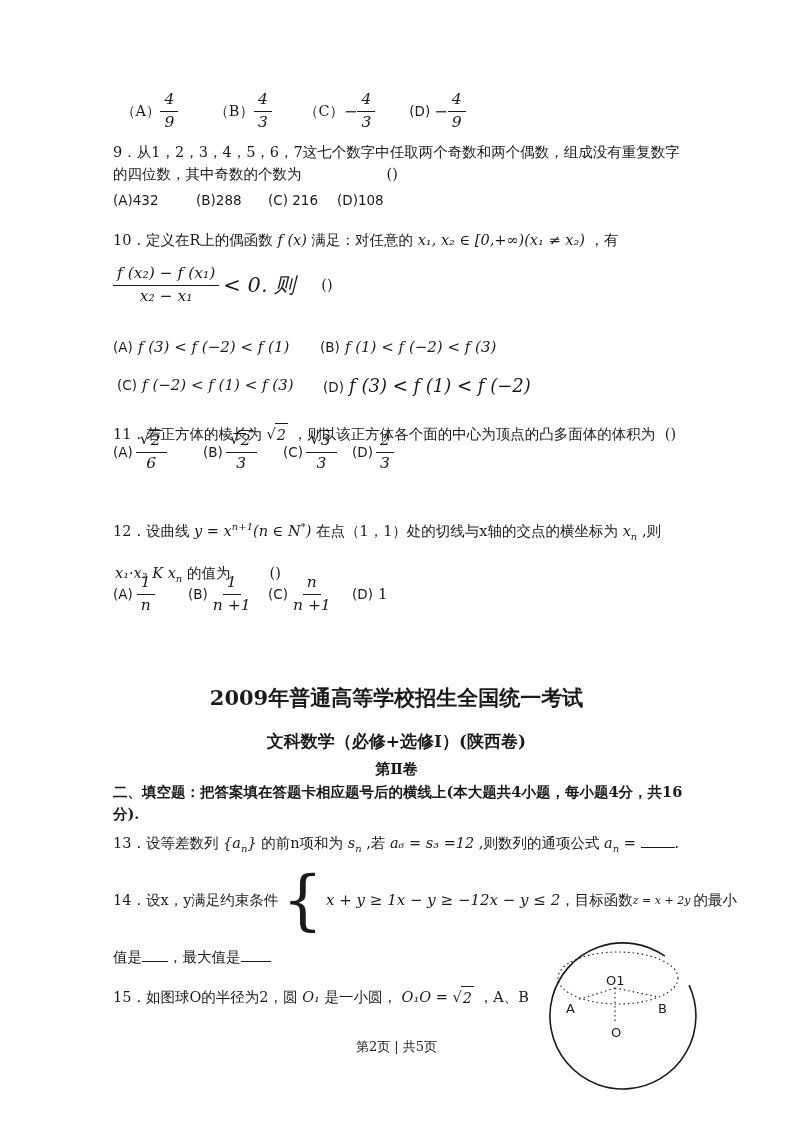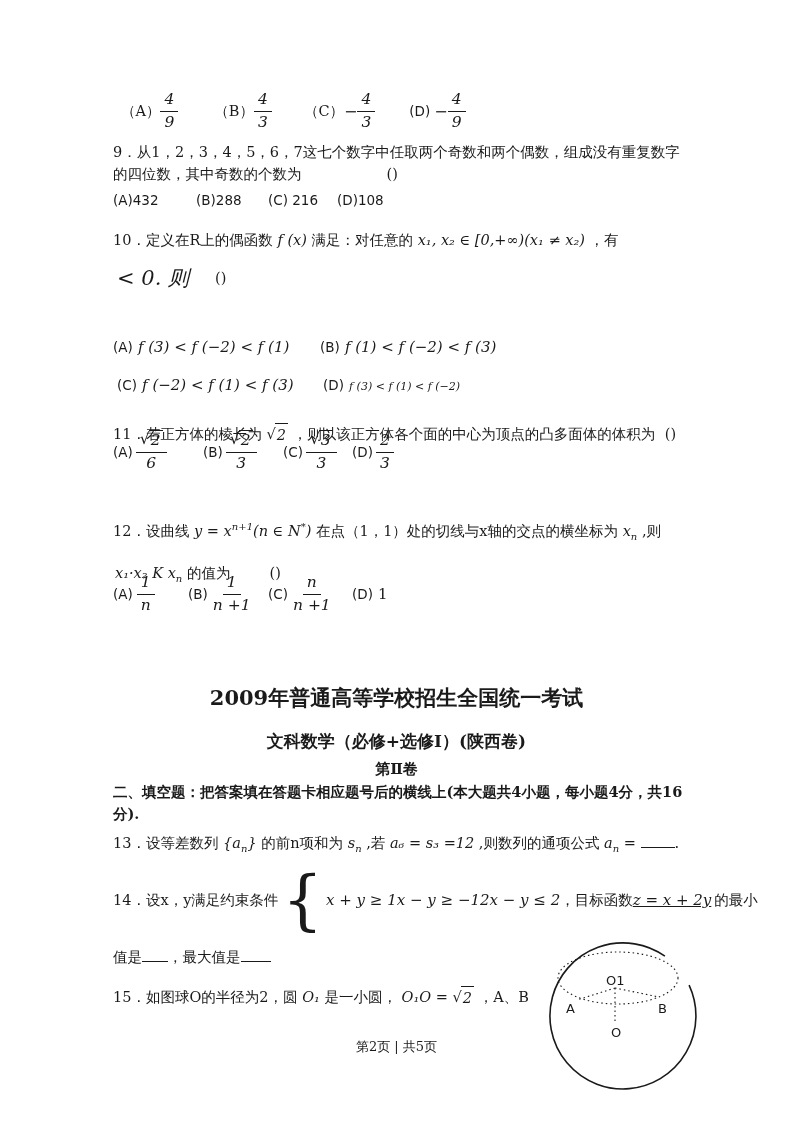--- a/index.html
+++ b/index.html
@@ -77,30 +77,34 @@
   </div>
 
   <div class="abs cjk nowrap" style="top:229px;left:113px;">
     <span>10．定义在R上的偶函数</span>
     <span class="m">f (x)</span>
     <span>满足：对任意的</span>
     <span class="m">x₁, x₂ ∈ [0,+∞)(x₁ ≠ x₂)</span>
     <span>，有</span>
   </div>
   <div class="abs" style="top:264px;left:113px;display:flex;align-items:center;">
+    <span class="frac">
+        <span class="num">f (x₂) − f (x₁)</span>
+        <span class="den">x₂ − x₁</span>
+      </span>
     <span class="m" style="margin-left:4px;font-size:21px;">&lt; 0. 则</span>
     <span class="cjk" style="margin-left:26px;">()</span>
   </div>
   <div class="abs" style="top:337px;left:0;width:793px;height:20px;padding-left:33px;">
     <span class="abs" style="left:113px;"><span class="lbl">(A)</span> <span class="m" style="font-size:15px;">f (3) &lt; f (−2) &lt; f (1)</span></span>
     <span class="abs" style="left:320px;"><span class="lbl">(B)</span> <span class="m" style="font-size:15px;">f (1) &lt; f (−2) &lt; f (3)</span></span>
   </div>
   <div class="abs" style="top:375px;left:0;width:752px;height:20px;">
     <span class="abs" style="left:117px;"><span class="lbl">(C)</span> <span class="m" style="font-size:15px;">f (−2) &lt; f (1) &lt; f (3)</span></span>
-    <span class="abs" style="left:323px;"><span class="lbl">(D)</span> <span class="m" style="font-size:11px;">f (3) &lt; f (1) &lt; f (−2)</span></span>
+    <span class="abs" style="left:323px;"><span class="lbl">(D)</span> <span class="m" style="font-size:18px;">f (3) &lt; f (1) &lt; f (−2)</span></span>
   </div>
 
   <div class="abs cjk nowrap" style="top:423px;left:113px;">
     <span>11．若正方体的棱长为</span>
     <span class="sqrt">
         <span class="rsym">√</span>
         <span class="rval">2</span>
       </span>
     <span>，则以该正方体各个面的中心为顶点的凸多面体的体积为</span>
     <span style="margin-left:5px;">()</span>
@@ -207,21 +211,21 @@
 
   <div class="abs" style="top:864px;left:113px;display:flex;align-items:center;">
     <span class="cjk">14．设x，y满足约束条件</span>
     <span class="brace">{</span>
     <span class="sys m">
       <span>x + y ≥ 1</span>
       <span>x − y ≥ −1</span>
       <span>2x − y ≤ 2</span>
     </span>
     <span class="cjk">，目标函数</span>
-    <span class="m" style="font-size:15px;text-decoration:underline;">z = x + 2y</span>
+    <span class="m" style="font-size:11px;">z = x + 2y</span>
     <span class="cjk" style="margin-left:3px;">的最小</span>
   </div>
   <div class="abs cjk nowrap" style="top:946px;left:113px;">
     <span>值是</span><span class="blank" style="width:26px;"></span><span>，最大值是</span><span class="blank" style="width:30px;"></span>
   </div>
 
   <div class="abs cjk nowrap" style="top:986px;left:113px;">
     <span>15．如图球O的半径为2，圆</span>
     <span class="m">O₁</span>
     <span>是一小圆，</span>

